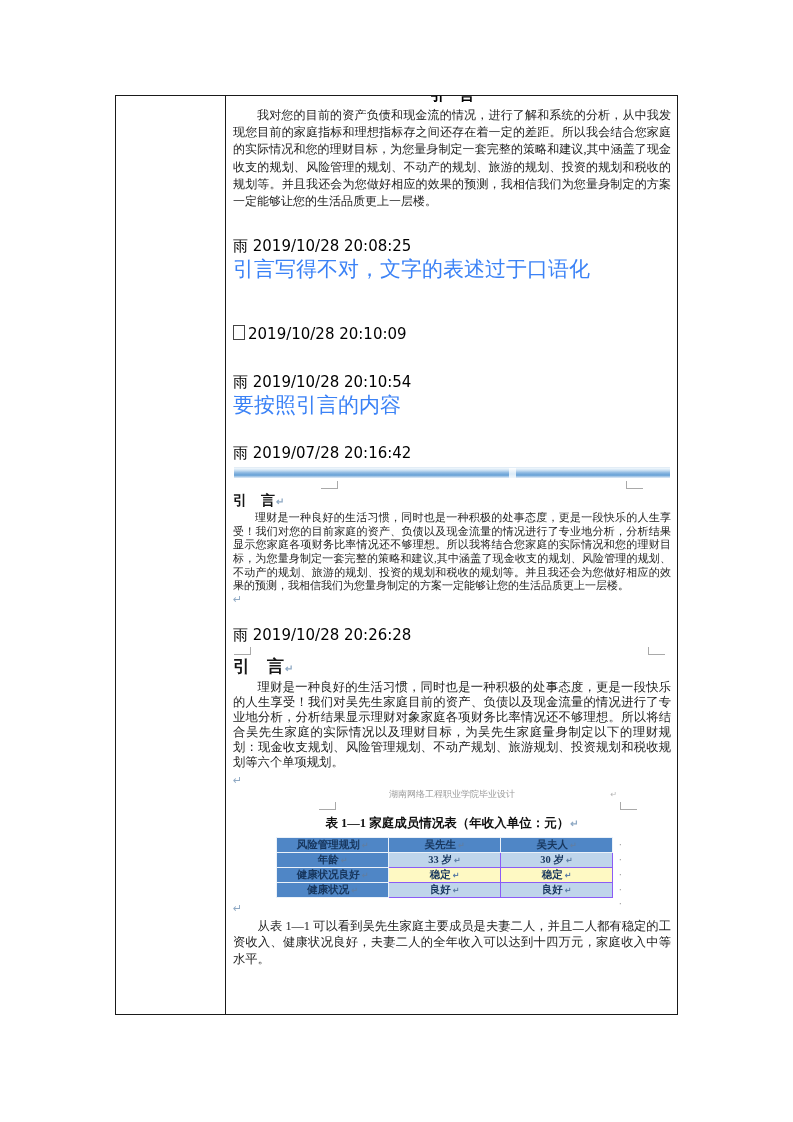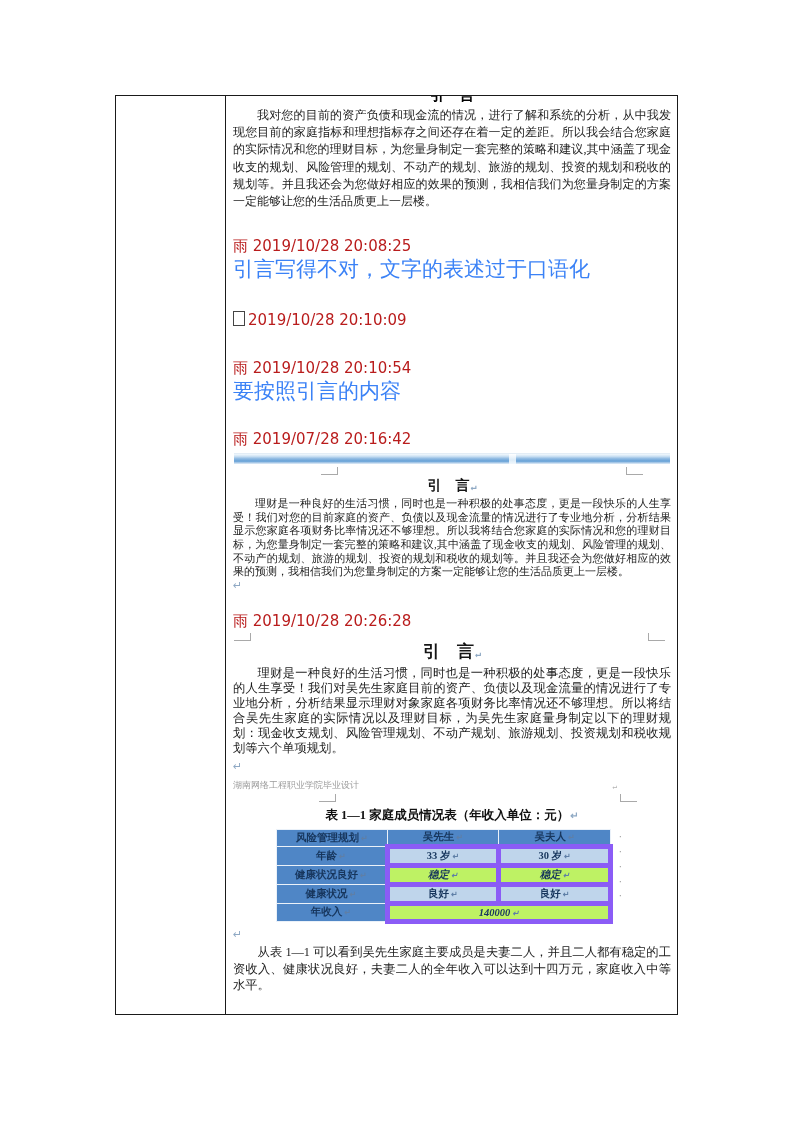--- a/index.html
+++ b/index.html
@@ -18,61 +18,61 @@
 
   
   .docpara{font-family:"Liberation Serif",serif;text-align:justify;text-indent:2em;
            color:#1c1c1c;margin:0;}
   .p-top{font-size:12px;line-height:17.2px;margin-top:3px;}
   .p-doc1{font-size:11px;line-height:13.6px;}
   .p-doc2{font-size:12.3px;line-height:15px;}
   .p-final{font-size:12.3px;line-height:16.5px;margin-top:2px;}
 
   
-  .ts{font-size:15px;line-height:20px;color:#b91c1c;}
+  .ts{font-size:15px;line-height:20px;color:#000000;}
   .msg{font-family:"Liberation Serif",serif;font-size:21px;line-height:21px;color:#3b82f6;}
   .tofu{display:inline-block;width:10px;height:13px;border:1.2px solid #444;
         vertical-align:-1px;margin-right:3px;}
 
   
   .bluebar{position:relative;height:10px;margin:4px 1px 0 1px;
            background:linear-gradient(180deg,#f3f9fd 0%,#cfe3f4 22%,#8cb8e1 48%,#66a1d6 72%,#a9c9e8 86%,#e4eef8 100%);
            border-top:1px solid #e3edf6;}
   .bluebar .bar-gap{position:absolute;left:63%;top:0;width:7px;height:100%;
            background:linear-gradient(180deg,#ffffff 0%,#dcebf7 60%,#f2f8fd 100%);}
 
   
   .cmrow{position:relative;height:8px;}
   .cm-l{position:absolute;width:16px;height:7px;border-bottom:1px solid #a9a9a9;border-right:1px solid #a9a9a9;}
   .cm-r{position:absolute;width:16px;height:7px;border-bottom:1px solid #a9a9a9;border-left:1px solid #a9a9a9;}
 
-  .doc-head{font-family:Liberation Mono, monospace;font-weight:bold;text-align:center;color:#151515;}
+  .doc-head{font-family:Liberation Sans, sans-serif;font-weight:bold;text-align:left;color:#151515;}
   .h-doc1{font-size:14px;line-height:18px;margin-top:2px;}
   .h-doc2{font-size:17px;line-height:22px;margin-top:1px;}
 
   .ret{color:#8fa9c4;font-size:10px;margin-left:1px;}
   .lone-ret{display:block;color:#8fa9c4;font-size:11px;line-height:14px;}
 
-  .watermark{margin-top:6px;position:relative;text-align:left;font-size:9px;color:#9b9b9b;
-             font-family:Liberation Mono, monospace;line-height:12px;}
+  .watermark{margin-top:0;position:relative;text-align:center;font-size:9px;color:#9b9b9b;
+             font-family:Liberation Serif, serif;line-height:12px;}
   .watermark .wm-ret{position:absolute;right:54px;top:1px;color:#b5b5b5;font-size:8px;}
 
   .tbl-title{font-family:"Liberation Serif",serif;font-weight:bold;font-size:12.5px;
              text-align:center;margin-top:5px;line-height:17px;color:#111;}
 
   .tbl-wrap{position:relative;margin-top:5px;}
   table.fam{border-collapse:collapse;margin-left:43px;width:337px;
             font-family:"Liberation Serif",serif;font-size:10.5px;color:#17365d;
             border:1.5px solid #24487c;}
   table.fam td{height:13.4px;text-align:center;padding:0;font-weight:600;}
   td.lab{background:#4f86c6;width:145px;border:1px solid #eaf1f9;}
   tr.hdr td{background:#4f86c6;border:1px solid #eaf1f9;}
-  td.val{border:5px solid #8b5cf6;}
+  td.val{border:1px solid #8b5cf6;}
   tr.b1 td.val{background:#bfd5eb;}
-  tr.b2 td.val{background:#bef264;font-style:italic;}
+  tr.b2 td.val{background:#fef9c3;}
   .cret{color:#5f7fa6;font-size:8px;margin-left:2px;}
   .rowmarks{position:absolute;left:386px;top:2px;color:#8a8a8a;font-size:8px;line-height:14.9px;}
   .rowmarks span{display:block;}
 </style>
 </head>
 <body>
 
 <div class="sheet">
   <div class="outer-table">
     <div class="left-cell"></div>
@@ -83,21 +83,21 @@
       </div>
 
       <p class="docpara p-top">我对您的目前的资产负债和现金流的情况，进行了解和系统的分析，从中我发现您目前的家庭指标和理想指标存之间还存在着一定的差距。所以我会结合您家庭的实际情况和您的理财目标，为您量身制定一套完整的策略和建议,其中涵盖了现金收支的规划、风险管理的规划、不动产的规划、旅游的规划、投资的规划和税收的规划等。并且我还会为您做好相应的效果的预测，我相信我们为您量身制定的方案一定能够让您的生活品质更上一层楼。</p>
 
       <div class="ts" style="margin-top:26px">
         <span>雨</span>
         <span>2019/10/28 20:08:25</span>
       </div>
       <div class="msg" style="margin-top:3px">引言写得不对，文字的表述过于口语化</div>
 
-      <div class="ts" style="margin-top:30px">
+      <div class="ts" style="margin-top:44px">
         <span class="tofu"></span><span>2019/10/28 20:10:09</span>
       </div>
 
       <div class="ts" style="margin-top:28px">
         <span>雨</span>
         <span>2019/10/28 20:10:54</span>
       </div>
       <div class="msg" style="margin-top:3px">要按照引言的内容</div>
 
       <div class="ts" style="margin-top:27px">
@@ -162,24 +162,20 @@
           <tr class="b2">
             <td class="lab"><span>健康状况良好</span><span class="cret">↵</span></td>
             <td class="val"><span>稳定</span><span class="cret">↵</span></td>
             <td class="val"><span>稳定</span><span class="cret">↵</span></td>
           </tr>
           <tr class="b1">
             <td class="lab"><span>健康状况</span><span class="cret">↵</span></td>
             <td class="val"><span>良好</span><span class="cret">↵</span></td>
             <td class="val"><span>良好</span><span class="cret">↵</span></td>
           </tr>
-          <tr class="b2">
-            <td class="lab"><span>年收入</span><span class="cret">↵</span></td>
-            <td class="val" colspan="2"><span>140000</span><span class="cret">↵</span></td>
-          </tr>
         </tbody>
           </table>
         <div class="rowmarks">
           <span>·</span>
           <span>·</span>
           <span>·</span>
           <span>·</span>
           <span>·</span>
         </div>
       </div>

